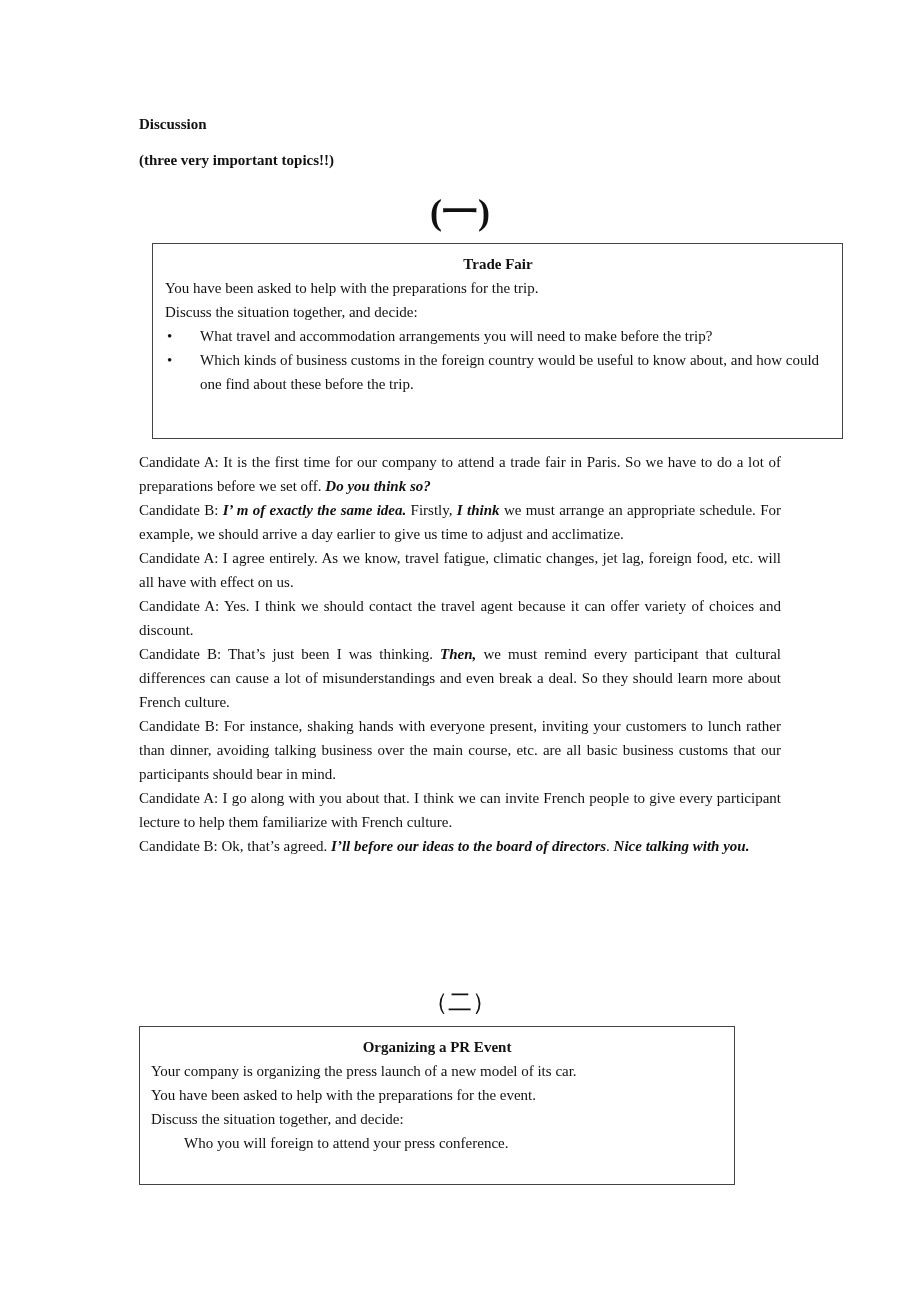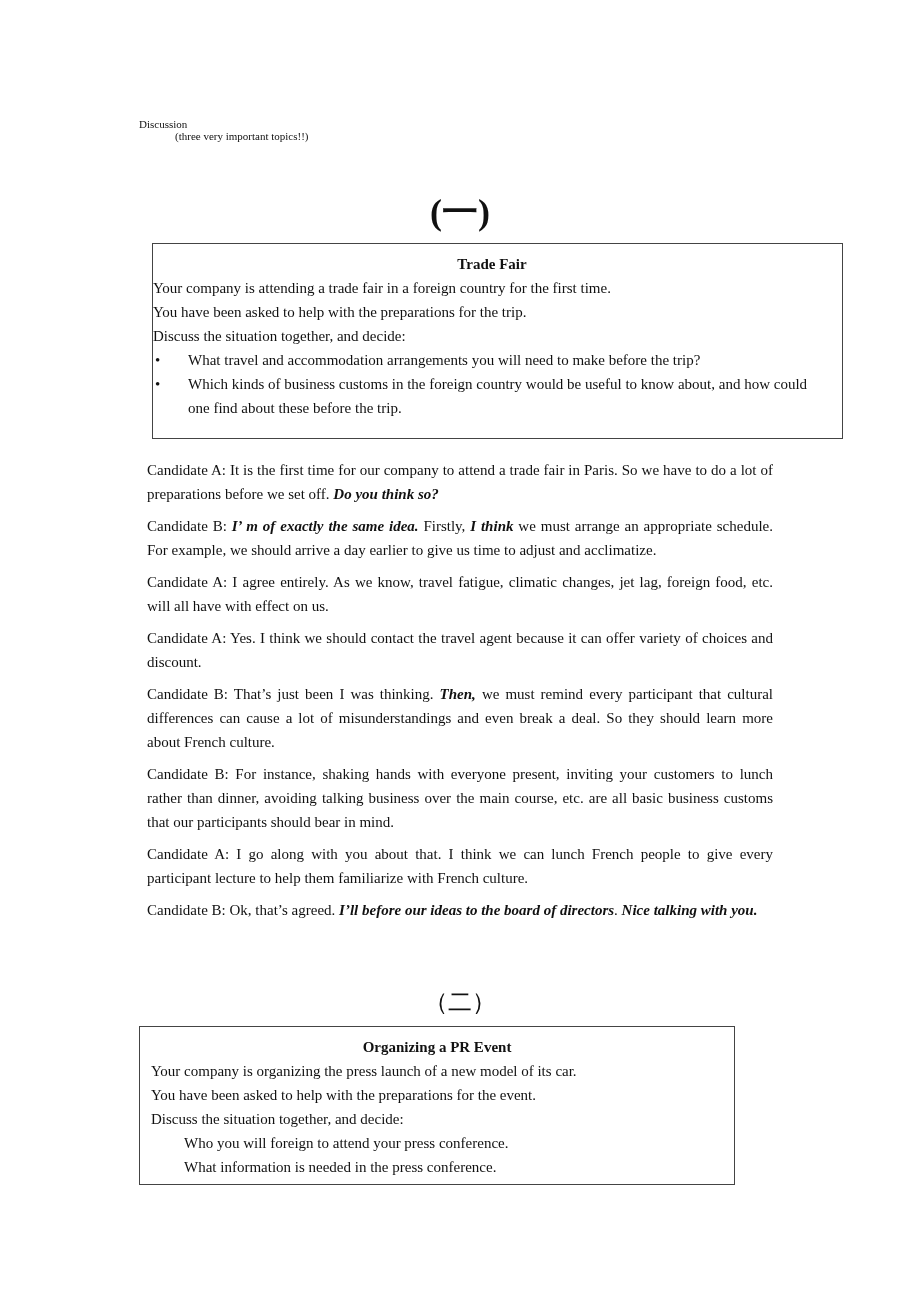--- a/index.html
+++ b/index.html
@@ -3,77 +3,75 @@
   <meta charset="utf-8">
   <style>
     html, body { margin: 0; padding: 0; background: #ffffff; }
     body {
       width: 920px; height: 1302px; position: relative; overflow: hidden;
       font-family: "Liberation Serif", "DejaVu Serif", serif;
       color: #111;
       font-size: 15px;
     }
     .abs { position: absolute; }
-    .heading { left: 139px; font-weight: normal; font-size: 11px; line-height: 24px; }
+    .heading { left: 139px; font-weight: bold; font-size: 15px; line-height: 24px; }
     .section-num { font-weight: bold; font-size: 36px; line-height: 40px; text-align: center; }
     .section-num2 { font-size: 24px; line-height: 30px; text-align: center; }
     .box {
       border: 1.5px solid #444;
       box-sizing: border-box;
-      padding: 8px 11px 0 0;
+      padding: 8px 11px 0 12px;
     }
     .box .title { text-align: center; font-weight: bold; line-height: 24px; }
     .box .line { line-height: 24px; }
     .box .bullet { display: flex; line-height: 24px; }
     .box .bullet .dot { width: 33px; flex: 0 0 33px; padding-left: 2px; }
     .box .indent { padding-left: 33px; line-height: 24px; }
     .dialog {
       left: 139px; width: 642px;
       line-height: 24px;
       text-align: justify;
     }
-    .dialog p { margin: 8px; }
+    .dialog p { margin: 0; }
     .bi { font-weight: bold; font-style: italic; }
   </style>
 </head>
 <body>
 
 <div class="abs heading" style="top:112px;">Discussion</div>
-<div class="abs heading" style="top:124px;margin-left:36px;">(three very important topics!!)</div>
+<div class="abs heading" style="top:148px;">(three very important topics!!)</div>
 
 <div class="abs section-num" style="top:192px; left:0; width:920px;">(一)</div>
 
 <div class="abs box" style="top:243px; left:152px; width:691px; height:196px;">
   <div class="title">Trade Fair</div>
-  <div class="line">Your company is attending a trade fair in a foreign country for the first time.</div>
   <div class="line">You have been asked to help with the preparations for the trip.</div>
   <div class="line">Discuss the situation together, and decide:</div>
   <div class="bullet">
     <span class="dot">•</span>
     <span>What travel and accommodation arrangements you will need to make before the trip?</span>
   </div>
   <div class="bullet">
     <span class="dot">•</span>
     <span>Which kinds of business customs in the foreign country would be useful to know about, and how could one find about these before the trip.</span>
   </div>
 </div>
 
 <div class="abs dialog" style="top:450px;" id="dialogue">
     <p><span>Candidate A: </span><span>It is the first time for our company to attend a trade fair in Paris. So we have to do a lot of preparations before we set off. </span><span class="bi">Do you think so?</span></p>
     <p><span>Candidate B: </span><span class="bi">I’ m of exactly the same idea.</span><span> Firstly, </span><span class="bi">I think</span><span> we must arrange an appropriate schedule. For example, we should arrive a day earlier to give us time to adjust and acclimatize.</span></p>
     <p><span>Candidate A: </span><span>I agree entirely. As we know, travel fatigue, climatic changes, jet lag, foreign food, etc. will all have with effect on us.</span></p>
     <p><span>Candidate A: </span><span>Yes. I think we should contact the travel agent because it can offer variety of choices and discount.</span></p>
     <p><span>Candidate B: </span><span>That’s just been I was thinking. </span><span class="bi">Then,</span><span> we must remind every participant that cultural differences can cause a lot of misunderstandings and even break a deal. So they should learn more about French culture.</span></p>
     <p><span>Candidate B: </span><span>For instance, shaking hands with everyone present, inviting your customers to lunch rather than dinner, avoiding talking business over the main course, etc. are all basic business customs that our participants should bear in mind.</span></p>
-    <p><span>Candidate A: </span><span>I go along with you about that. I think we can lunch French people to give every participant lecture to help them familiarize with French culture.</span></p>
+    <p><span>Candidate A: </span><span>I go along with you about that. I think we can invite French people to give every participant lecture to help them familiarize with French culture.</span></p>
     <p><span>Candidate B: </span><span>Ok, that’s agreed. </span><span class="bi">I’ll before our ideas to the board of directors</span><span>. </span><span class="bi">Nice talking with you.</span></p>
   </div>
 
 <div class="abs section-num2" style="top:987px; left:0; width:920px;">（二）</div>
 
 <div class="abs box" style="top:1026px; left:139px; width:596px; height:159px; padding-left:11px;">
   <div class="title">Organizing a PR Event</div>
   <div class="line">Your company is organizing the press launch of a new model of its car.</div>
   <div class="line">You have been asked to help with the preparations for the event.</div>
   <div class="line">Discuss the situation together, and decide:</div>
   <div class="indent">Who you will foreign to attend your press conference.</div>
-  <div class="indent">What information is needed in the press conference.</div>
 </div>
 
 </body></html>

